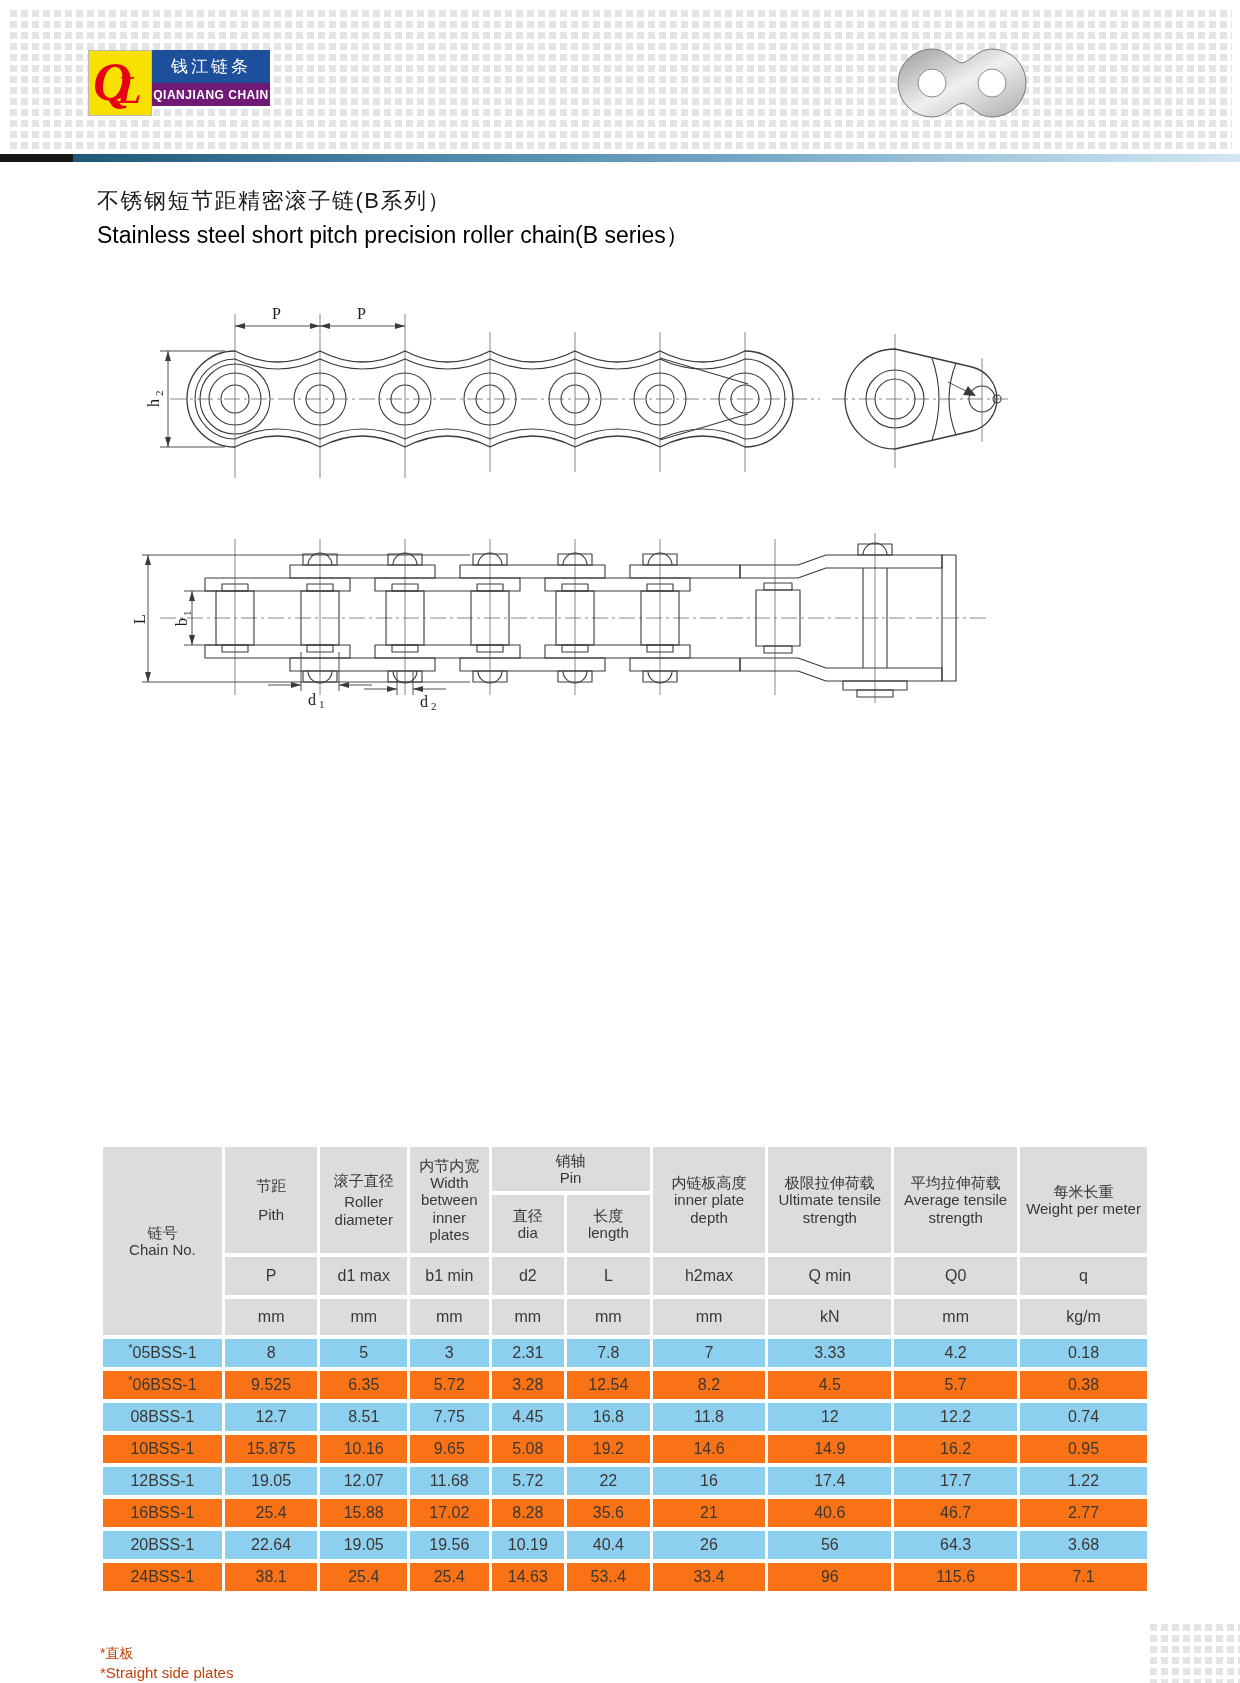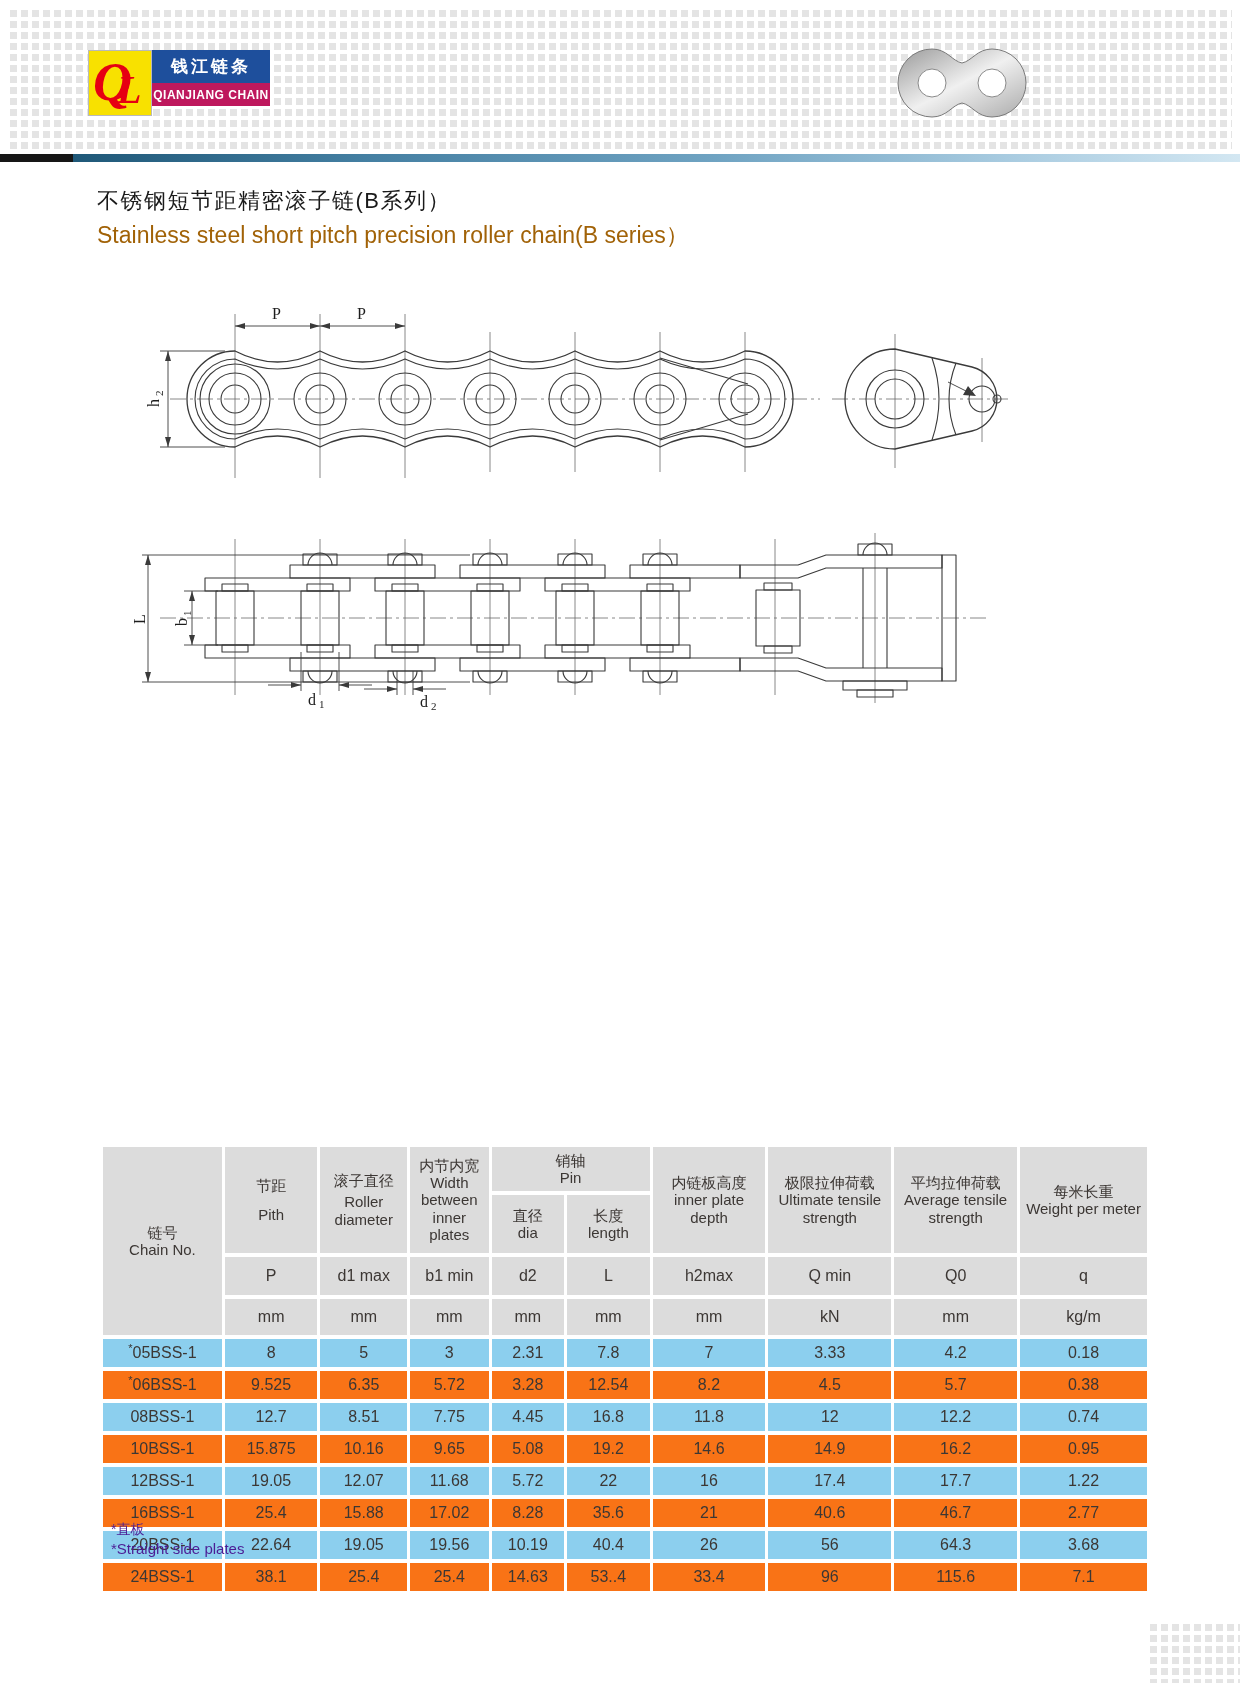--- a/index.html
+++ b/index.html
@@ -25,30 +25,30 @@
 
   
   .logo { position:absolute; left:88px; top:50px; height:66px; display:flex; }
   .logo-yellow { width:64px; height:66px; background:#f8e100; border:1px solid #b9b9b9;
                  box-sizing:border-box; position:relative; }
   .logo-q { position:absolute; left:4px; top:0px; color:#e60012; font-family:"Liberation Serif", serif;
             font-style:italic; font-weight:bold; font-size:54px; line-height:62px; }
   .logo-l { position:absolute; left:28px; top:16px; color:#e60012; font-family:"Liberation Serif", serif;
             font-style:italic; font-weight:bold; font-size:40px; line-height:46px; }
   .logo-texts { width:118px; height:66px; display:flex; flex-direction:column; }
-  .logo-cn { height:33px; background:#1e4f9c; color:#fff; font-size:17px; font-weight:bold;
+  .logo-cn { height:33px; background:#1e4f9c; color:#fff; font-size:17px; font-weight:normal;
              letter-spacing:3px; display:flex; align-items:center; justify-content:center; }
-  .logo-en { height:23px; background:#be185d; color:#fff; font-size:12px; font-weight:bold;
+  .logo-en { height:23px; background:#701a75; color:#fff; font-size:12px; font-weight:bold;
              display:flex; align-items:center; justify-content:center; letter-spacing:0.5px; }
 
   .chain-plate { position:absolute; left:897px; top:48px; }
 
   
   .title-cn { position:absolute; left:97px; top:186px; font-size:22px; color:#1a1a1a; letter-spacing:1.5px; }
-  .title-en { position:absolute; left:97px; top:220px; font-size:23px; color:#a16207; }
+  .title-en { position:absolute; left:97px; top:220px; font-size:23px; color:#000000; }
 
   
   .svg-side { position:absolute; left:130px; top:292px; }
   .svg-plan { position:absolute; left:130px; top:525px; }
   .ol  { fill:none; stroke:#3a3a3a; stroke-width:1.3; stroke-linejoin:round; }
   .ol2 { fill:none; stroke:#3a3a3a; stroke-width:1.1; stroke-linejoin:round; }
   .tl  { fill:none; stroke:#6a6a6a; stroke-width:0.8; }
   .cl  { fill:none; stroke:#6a6a6a; stroke-width:0.8; stroke-dasharray:16 4 3 4; }
   .dim { fill:none; stroke:#3a3a3a; stroke-width:0.9; }
   .arr { fill:#3a3a3a; stroke:none; }
@@ -63,21 +63,21 @@
   th { background:#dcdcdc; font-size:15px; line-height:1.15; }
   tr.r1 { height:44px; } tr.r2 { height:58px; }
   tr.sym td { background:#dcdcdc; font-size:16px; height:36px; }
   tr.unit td { background:#dcdcdc; font-size:16px; height:34px; }
   tr.data td { font-size:16px; height:26px; }
   tr.data.dark td { background:#8ccfee;margin-top:28px; }
   tr.data.light td { background:#f97316; }
   .star { vertical-align:super; font-size:11px; line-height:0; }
 
   
-  .footnotes { position:absolute; left:100px; top:1520px; color:#4c1d95;margin-left:11px; }
+  .footnotes { position:absolute; left:100px; top:1644px; color:#c2410c; }
   .footnote-cn { font-size:14px; line-height:19px; }
   .footnote-en { font-size:15px; line-height:20px; }
 </style>
 </head>
 <body>
 
 <div class="page">
 
   <div class="header-pattern dots"></div>
 

